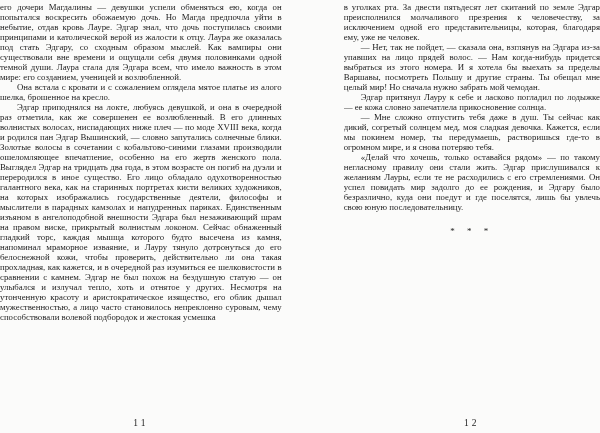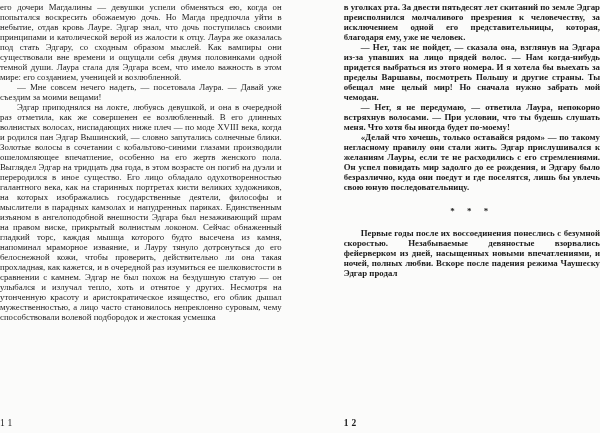--- a/index.html
+++ b/index.html
@@ -17,21 +17,21 @@
     width: 600px;
     height: 433px;
     background: #fbfbfa;
   }
   .page {
     position: relative;
     height: 433px;
     box-sizing: border-box;
   }
   .page-left  { width: 289px; margin-right: 62px; }
-  .page-right { width: 263px; font-weight: bold; }
+  .page-right { width: 263px; }
   .page-text {
     font-family: "Liberation Serif", "DejaVu Serif", serif;
     font-size: 8.8px;
     line-height: 10px;
     color: #1c1c1c;
     text-align: justify;
     padding-top: 2px;
     height: 406px;
     overflow: hidden;
     -webkit-hyphens: auto;
@@ -50,46 +50,46 @@
     letter-spacing: 5px;
     margin-top: 14px;
     margin-bottom: 12px;
     font-size: 9px;
   }
   .page-number {
     position: absolute;
     bottom: 5px;
     left: 0;
     width: 100%;
-    text-align: left;
+    text-align: center;
     font-family: "Liberation Serif", "DejaVu Serif", serif;
     font-size: 9.5px;
     letter-spacing: 3px;
     color: #1c1c1c;
   }
 </style>
 </head>
 <body>
 
 <div class="spread">
 
   <div class="page page-left">
     <div class="page-text">
         <p class="">его дочери Магдалины — девушки успели обменяться ею, когда он попытался воскресить обожаемую дочь. Но Магда предпочла уйти в небытие, отдав кровь Лауре. Эдгар знал, что дочь поступилась своими принципами и католической верой из жалости к отцу. Лаура же оказалась под стать Эдгару, со сходным образом мыслей. Как вампиры они существовали вне времени и ощущали себя двумя половинками одной темной души. Лаура стала для Эдгара всем, что имело важность в этом мире: его созданием, ученицей и возлюбленной.</p>
-        <p class="indent">— Мне совсем нечего надеть, — посетовала Лаура. — Давай уже съездим за моими вещами!</p>
+        <p class="indent">Она встала с кровати и с сожалением оглядела мятое платье из алого шелка, брошенное на кресло.</p>
         <p class="indent">Эдгар приподнялся на локте, любуясь девушкой, и она в очередной раз отметила, как же совершенен ее возлюбленный. В его длинных волнистых волосах, ниспадающих ниже плеч — по моде XVIII века, когда и родился пан Эдгар Вышинский, — словно запутались солнечные блики. Золотые волосы в сочетании с кобальтово-синими глазами производили ошеломляющее впечатление, особенно на его жертв женского пола. Выглядел Эдгар на тридцать два года, в этом возрасте он погиб на дуэли и переродился в иное существо. Его лицо обладало одухотворенностью галантного века, как на старинных портретах кисти великих художников, на которых изображались государственные деятели, философы и мыслители в парадных камзолах и напудренных париках. Единственным изъяном в ангелоподобной внешности Эдгара был незаживающий шрам на правом виске, прикрытый волнистым локоном. Сейчас обнаженный гладкий торс, каждая мышца которого будто высечена из камня, напоминал мраморное изваяние, и Лауру тянуло дотронуться до его белоснежной кожи, чтобы проверить, действительно ли она такая прохладная, как кажется, и в очередной раз изумиться ее шелковистости в сравнении с камнем. Эдгар не был похож на бездушную статую — он улыбался и излучал тепло, хоть и отнятое у других. Несмотря на утонченную красоту и аристократическое изящество, его облик дышал мужественностью, а лицо часто становилось непреклонно суровым, чему способствовали волевой подбородок и жестокая усмешка</p>
       </div>
     <div class="page-number">11</div>
   </div>
 
   <div class="page page-right">
     <div class="page-text">
         <p class="">в уголках рта. За двести пятьдесят лет скитаний по земле Эдгар преисполнился молчаливого презрения к человечеству, за исключением одной его представительницы, которая, благодаря ему, уже не человек.</p>
         <p class="indent">— Нет, так не пойдет, — сказала она, взглянув на Эдгара из-за упавших на лицо прядей волос. — Нам когда-нибудь придется выбраться из этого номера. И я хотела бы выехать за пределы Варшавы, посмотреть Польшу и другие страны. Ты обещал мне целый мир! Но сначала нужно забрать мой чемодан.</p>
-        <p class="indent">— Нет, я не передумаю, — ответила Лаура, непокорно встряхнув волосами. — При условии, что ты будешь слушать меня. Что хотя бы иногда будет по-моему!</p>
+        <p class="indent">Эдгар притянул Лауру к себе и ласково погладил по лодыжке — ее кожа словно запечатлела прикосновение солнца.</p>
+        <p class="indent">— Мне сложно отпустить тебя даже в душ. Ты сейчас как дикий, согретый солнцем мед, моя сладкая девочка. Кажется, если мы покинем номер, ты передумаешь, растворишься где-то в огромном мире, и я снова потеряю тебя.</p>
         <p class="indent">«Делай что хочешь, только оставайся рядом» — по такому негласному правилу они стали жить. Эдгар прислушивался к желаниям Лауры, если те не расходились с его стремлениями. Он успел повидать мир задолго до ее рождения, и Эдгару было безразлично, куда они поедут и где поселятся, лишь бы увлечь свою юную последовательницу.</p>
         <p class="separator">* * *</p>
-        <p class="indent">Первые годы после их воссоединения понеслись с безумной скоростью. Незабываемые девяностые взорвались фейерверком из дней, насыщенных новыми впечатлениями, и ночей, полных любви. Вскоре после падения режима Чаушеску Эдгар продал</p>
       </div>
     <div class="page-number">12</div>
   </div>
 
 </div>
 
 </body></html>

